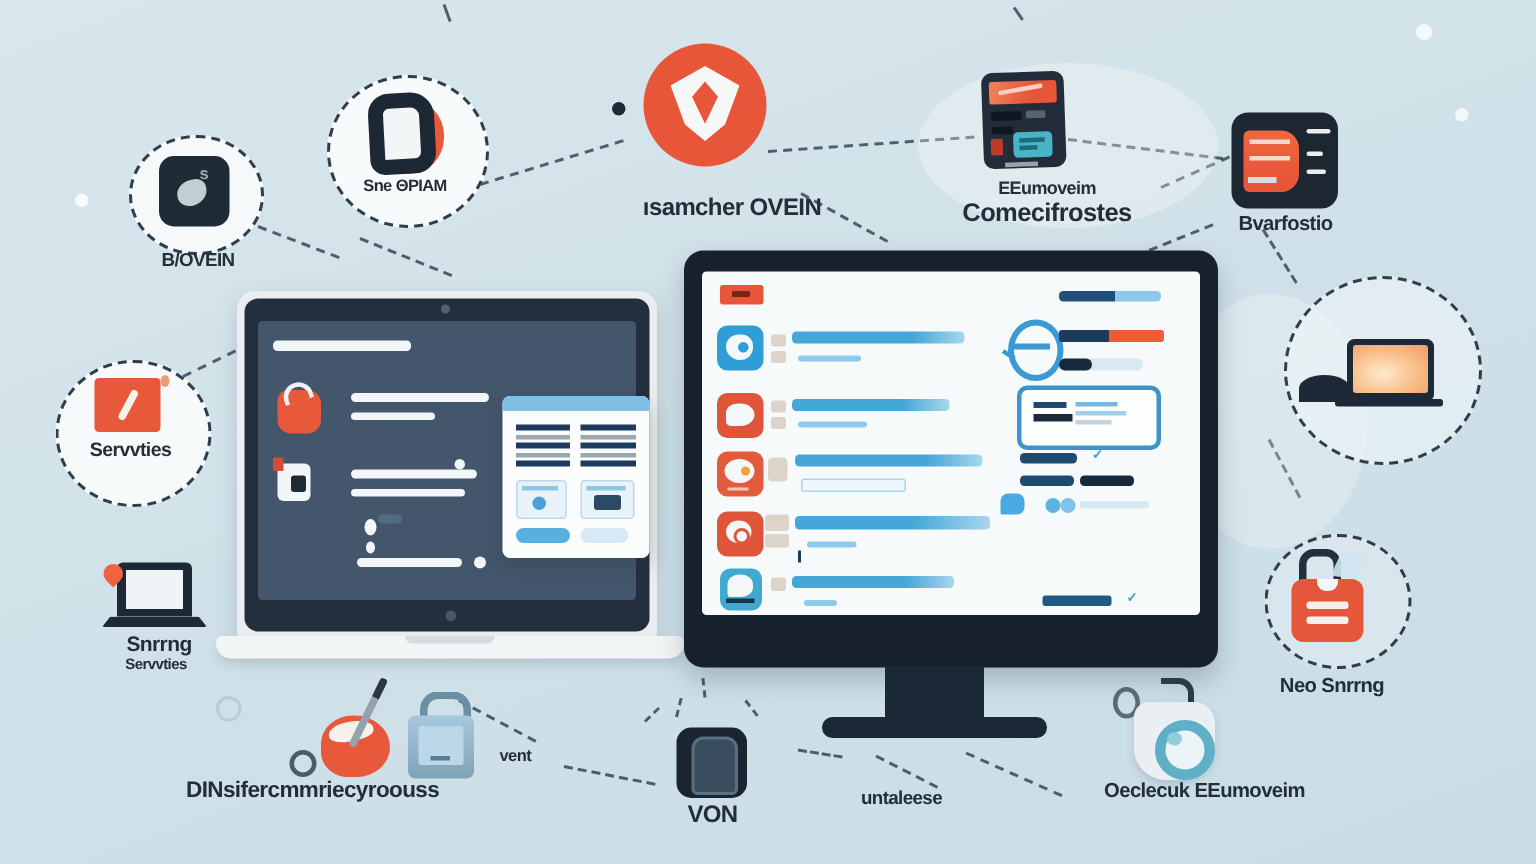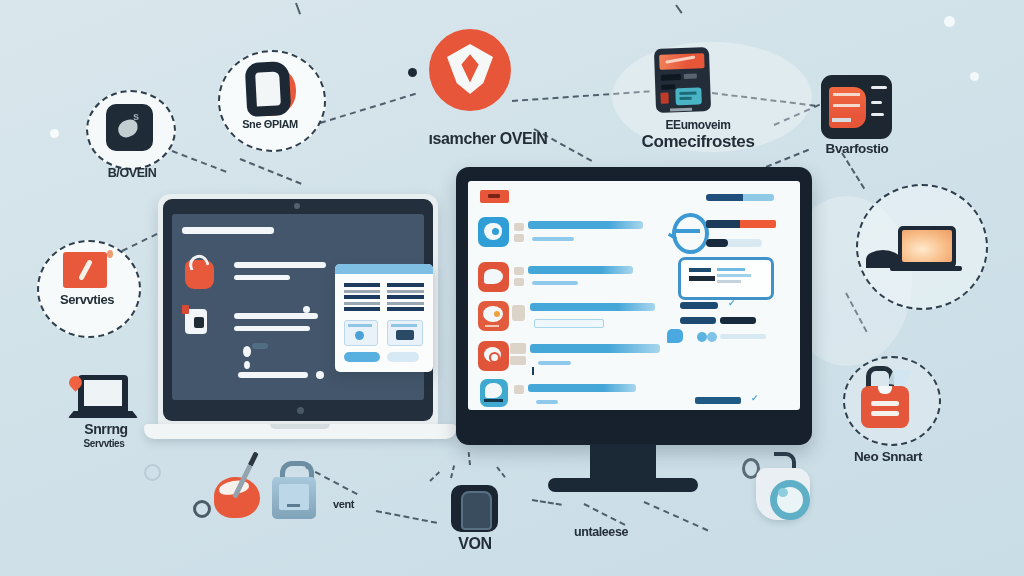--- a/index.html
+++ b/index.html
@@ -265,21 +265,21 @@
   <div class="abs" style="left:866px;top:250px;width:34px;height:18px;background:#1d2936;border-radius:50% 50% 0 0;"></div>
 
   <div class="dcircle" style="left:843px;top:356px;width:94px;height:86px;background:rgba(240,247,249,.35);"></div>
   <div class="abs" style="left:866px;top:366px;width:18px;height:24px;border:5px solid #22303c;border-bottom:none;border-radius:10px 10px 0 0;"></div>
   <div class="abs" style="left:890px;top:370px;width:18px;height:15px;background:#cfe6f0;transform:skewX(-18deg) rotate(8deg);opacity:.9;"></div>
   <div class="abs" style="left:861px;top:386px;width:48px;height:42px;background:#e4573a;border-radius:8px;">
     <div class="abs" style="left:17px;top:0;width:14px;height:8px;background:#f4f7f8;border-radius:0 0 6px 6px;"></div>
     <div class="abs" style="left:10px;top:15px;width:28px;height:4.5px;background:#f4f0ec;border-radius:2px;"></div>
     <div class="abs" style="left:10px;top:25px;width:28px;height:4.5px;background:#f4f0ec;border-radius:2px;"></div>
   </div>
-  <div class="lbl" style="left:832px;top:449px;width:112px;font-size:13.5px;">Neo Snnart</div>
+  <div class="lbl" style="left:832px;top:449px;width:112px;font-size:13.5px;">Neo Snrrng</div>
 
   <div class="abs" style="left:78px;top:375px;width:50px;height:36px;background:#1d2936;border-radius:4px 4px 0 0;">
     <div class="abs" style="left:6px;top:5px;width:38px;height:26px;background:#eef3f5;"></div>
   </div>
   <div class="abs" style="left:68px;top:411px;width:70px;height:7px;background:#1d2936;clip-path:polygon(8% 0,92% 0,100% 100%,0 100%);border-radius:2px;"></div>
   <div class="abs" style="left:69px;top:376px;width:13px;height:13px;background:#ef6342;border-radius:50% 50% 50% 0;transform:rotate(-45deg);"></div>
   <div class="lbl" style="left:58px;top:421px;width:96px;font-size:14px;">Snrrng</div>
   <div class="lbl" style="left:52px;top:438px;width:104px;font-size:10px;">Servvties</div>
 
   <div class="dot abs" style="left:193px;top:500px;width:12px;height:12px;border:3px solid #2b3b49;opacity:.8;"></div>
@@ -287,30 +287,32 @@
     <div class="abs" style="left:5px;top:4px;width:30px;height:13px;background:#f6f1ec;border-radius:50% 50% 40% 40%;transform:rotate(-10deg);"></div>
   </div>
   <div class="abs" style="left:243px;top:450px;width:5px;height:50px;background:linear-gradient(180deg,#2b3640 0 28%,#93a3ae 28% 100%);border-radius:2px;transform:rotate(26deg);"></div>
   <div class="abs" style="left:272px;top:477px;width:44px;height:42px;">
     <div class="abs" style="left:8px;top:-16px;width:24px;height:26px;border:5px solid #6c8ea2;border-bottom:none;border-radius:12px 12px 0 0;"></div>
     <div class="abs" style="left:0;top:0;width:44px;height:42px;background:linear-gradient(180deg,#a8c8dc 0%,#7fa3b8 100%);border-radius:5px;">
       <div class="abs" style="left:7px;top:7px;width:30px;height:26px;background:#bcd8e8;border-radius:2px;"></div>
       <div class="abs" style="left:15px;top:27px;width:13px;height:3px;background:#5c7c92;"></div>
     </div>
   </div>
+  <div class="lbl" style="left:124px;top:518px;width:216px;font-size:15px;text-align:left;">DINsifercmmriecyroouss</div>
 
   <div class="lbl" style="left:333px;top:498px;width:44px;font-size:11px;text-align:left;">vent</div>
 
   <div class="abs" style="left:451px;top:485px;width:47px;height:47px;background:#1b2531;border-radius:10px;">
     <div class="abs" style="left:10px;top:6px;width:27px;height:35px;background:#3a4d5e;border:2px solid #577082;border-radius:8px 8px 4px 4px;"></div>
   </div>
   <div class="lbl" style="left:445px;top:535px;width:60px;font-size:16px;">VON</div>
 
   <div class="lbl" style="left:558px;top:525px;width:86px;font-size:12.5px;">untaleese</div>
 
   <div class="dot abs" style="left:742px;top:458px;width:12px;height:15px;border:3px solid #2b3b49;opacity:.7;"></div>
   <div class="abs" style="left:774px;top:452px;width:18px;height:20px;border:4px solid #2b3b49;border-bottom:none;border-left:none;border-radius:0 10px 0 0;"></div>
   <div class="abs" style="left:756px;top:468px;width:54px;height:52px;background:#e9eff2;border-radius:10px 14px 45% 40%;box-shadow:0 3px 6px rgba(50,70,85,.18);">
     <div class="abs" style="left:14px;top:12px;width:26px;height:26px;border:7px solid #5fb0c6;border-radius:50%;background:#eaf4f7;"></div>
     <div class="dot abs" style="left:22px;top:20px;width:10px;height:9px;background:#8ecede;"></div>
   </div>
+  <div class="lbl" style="left:718px;top:519px;width:170px;font-size:13.5px;">Oeclecuk EEumoveim</div>
 
 </div>
 
 </body></html>

